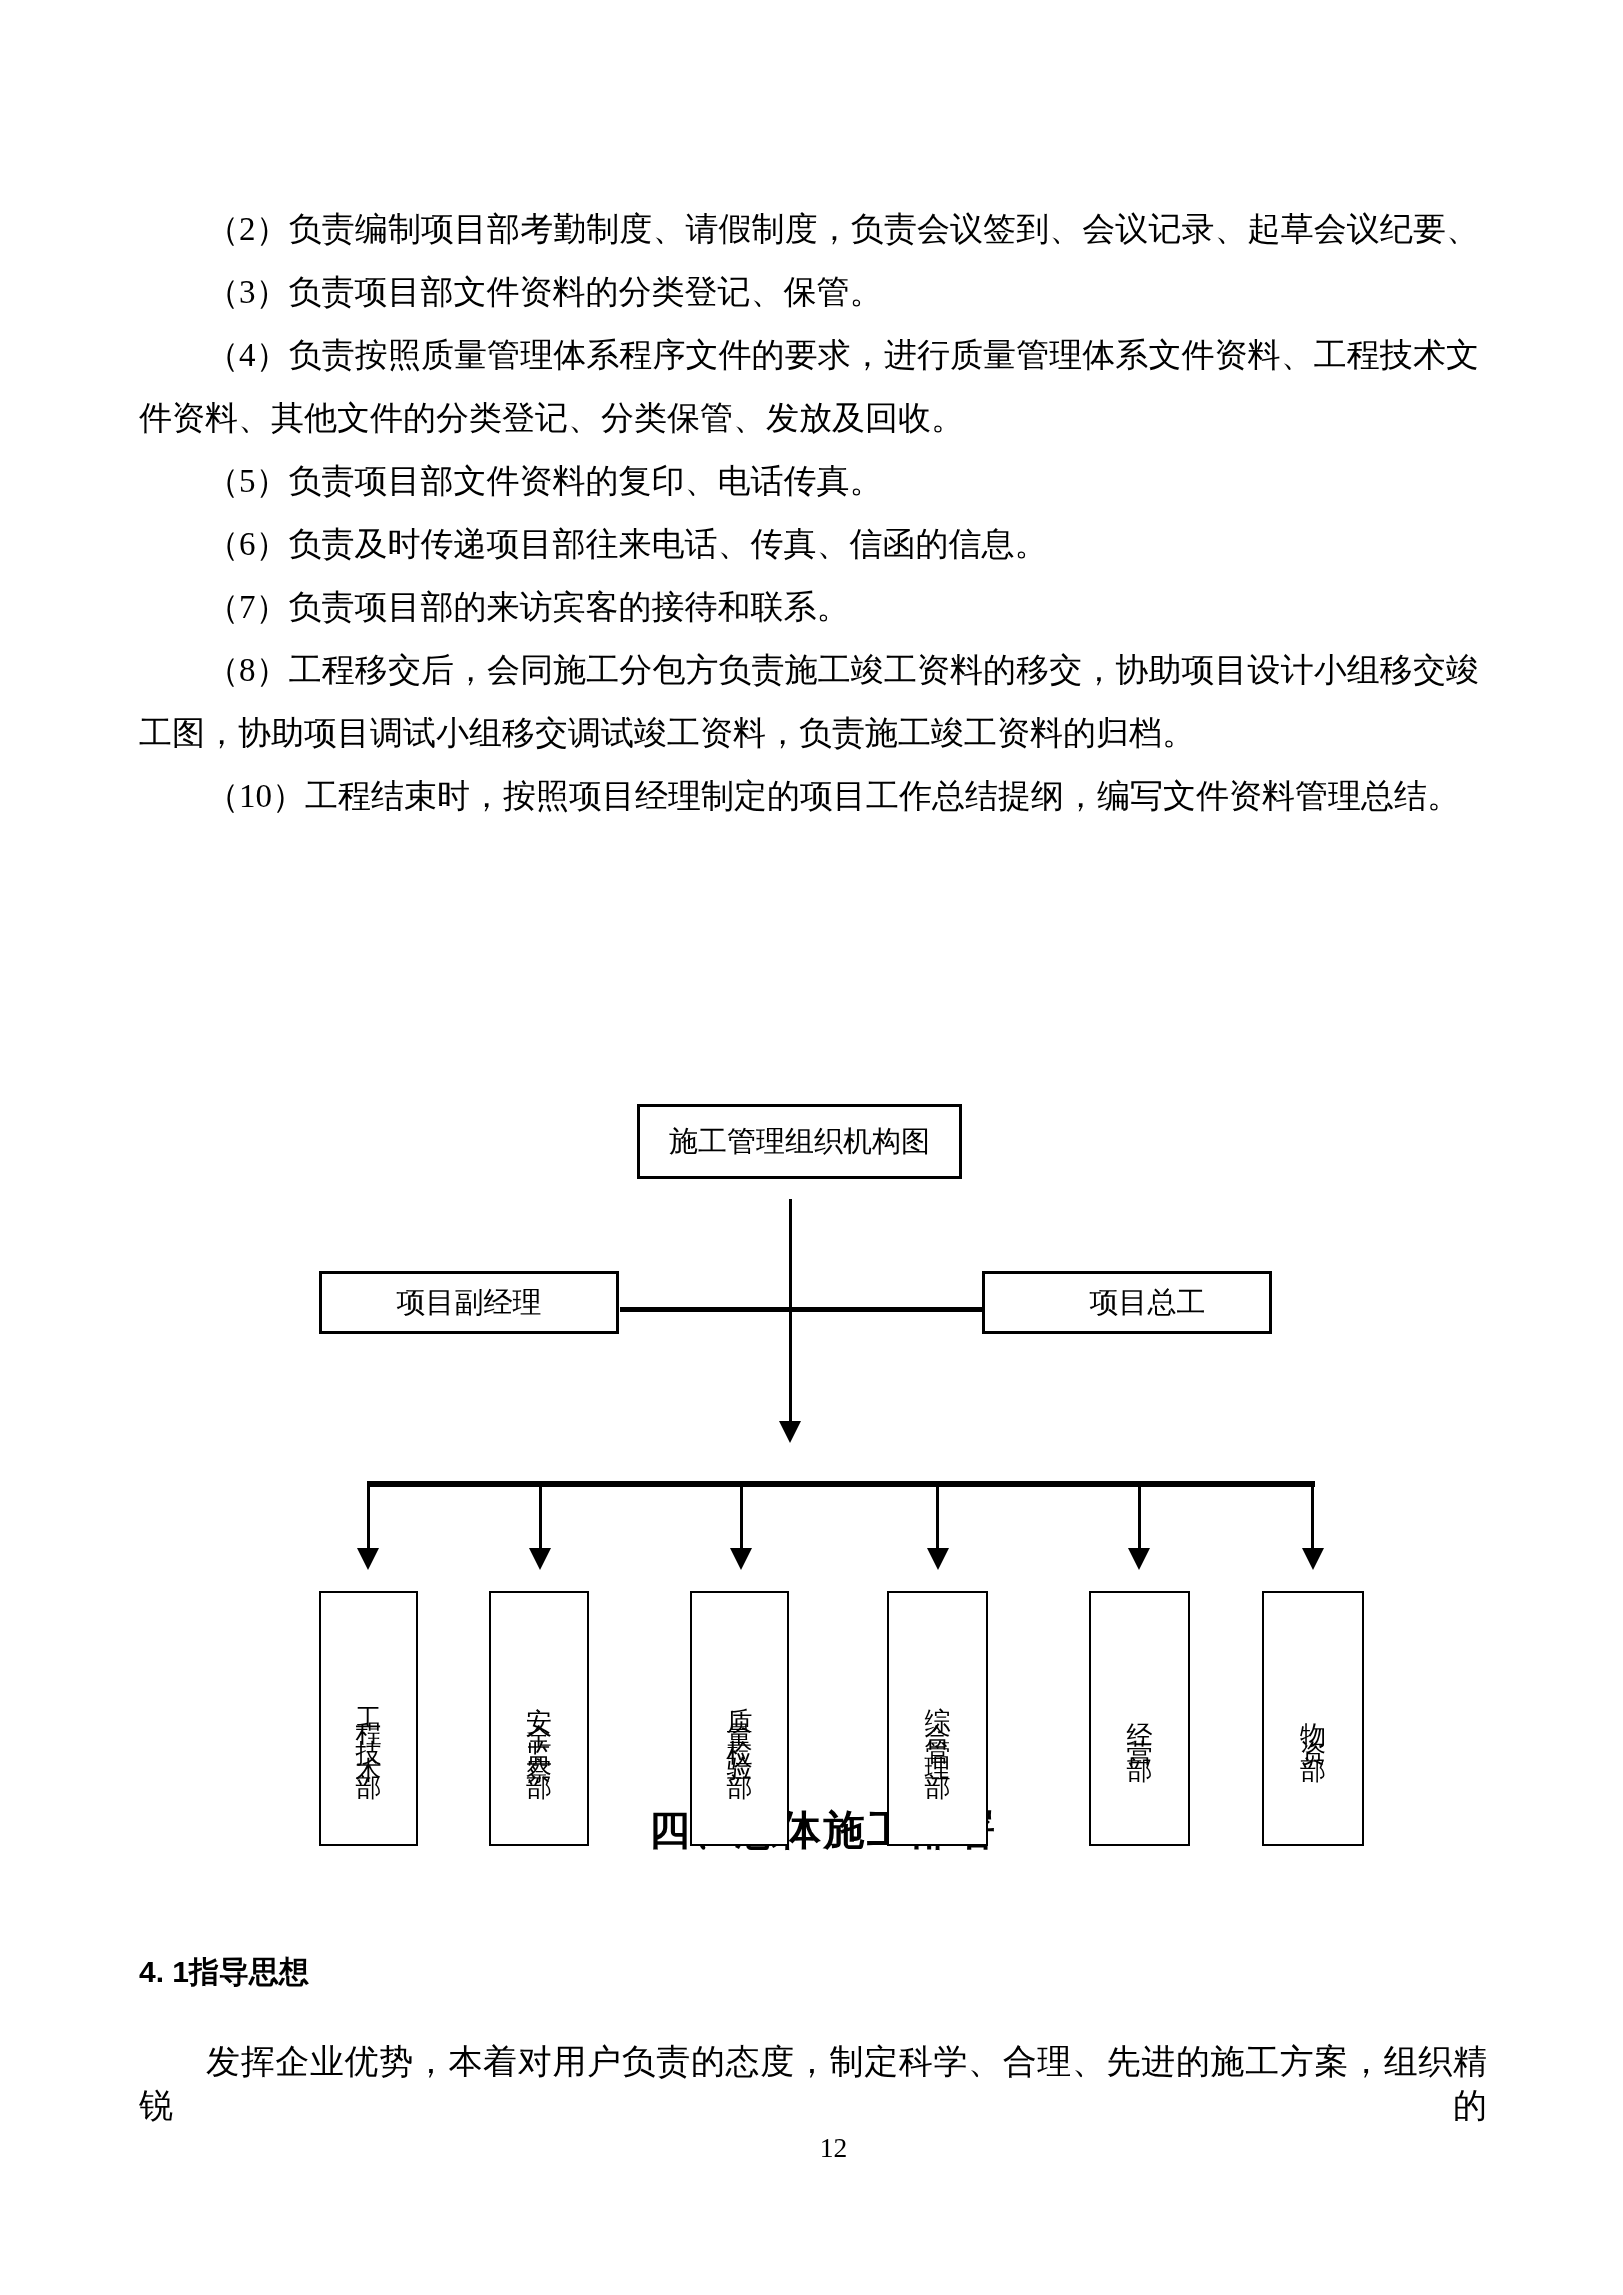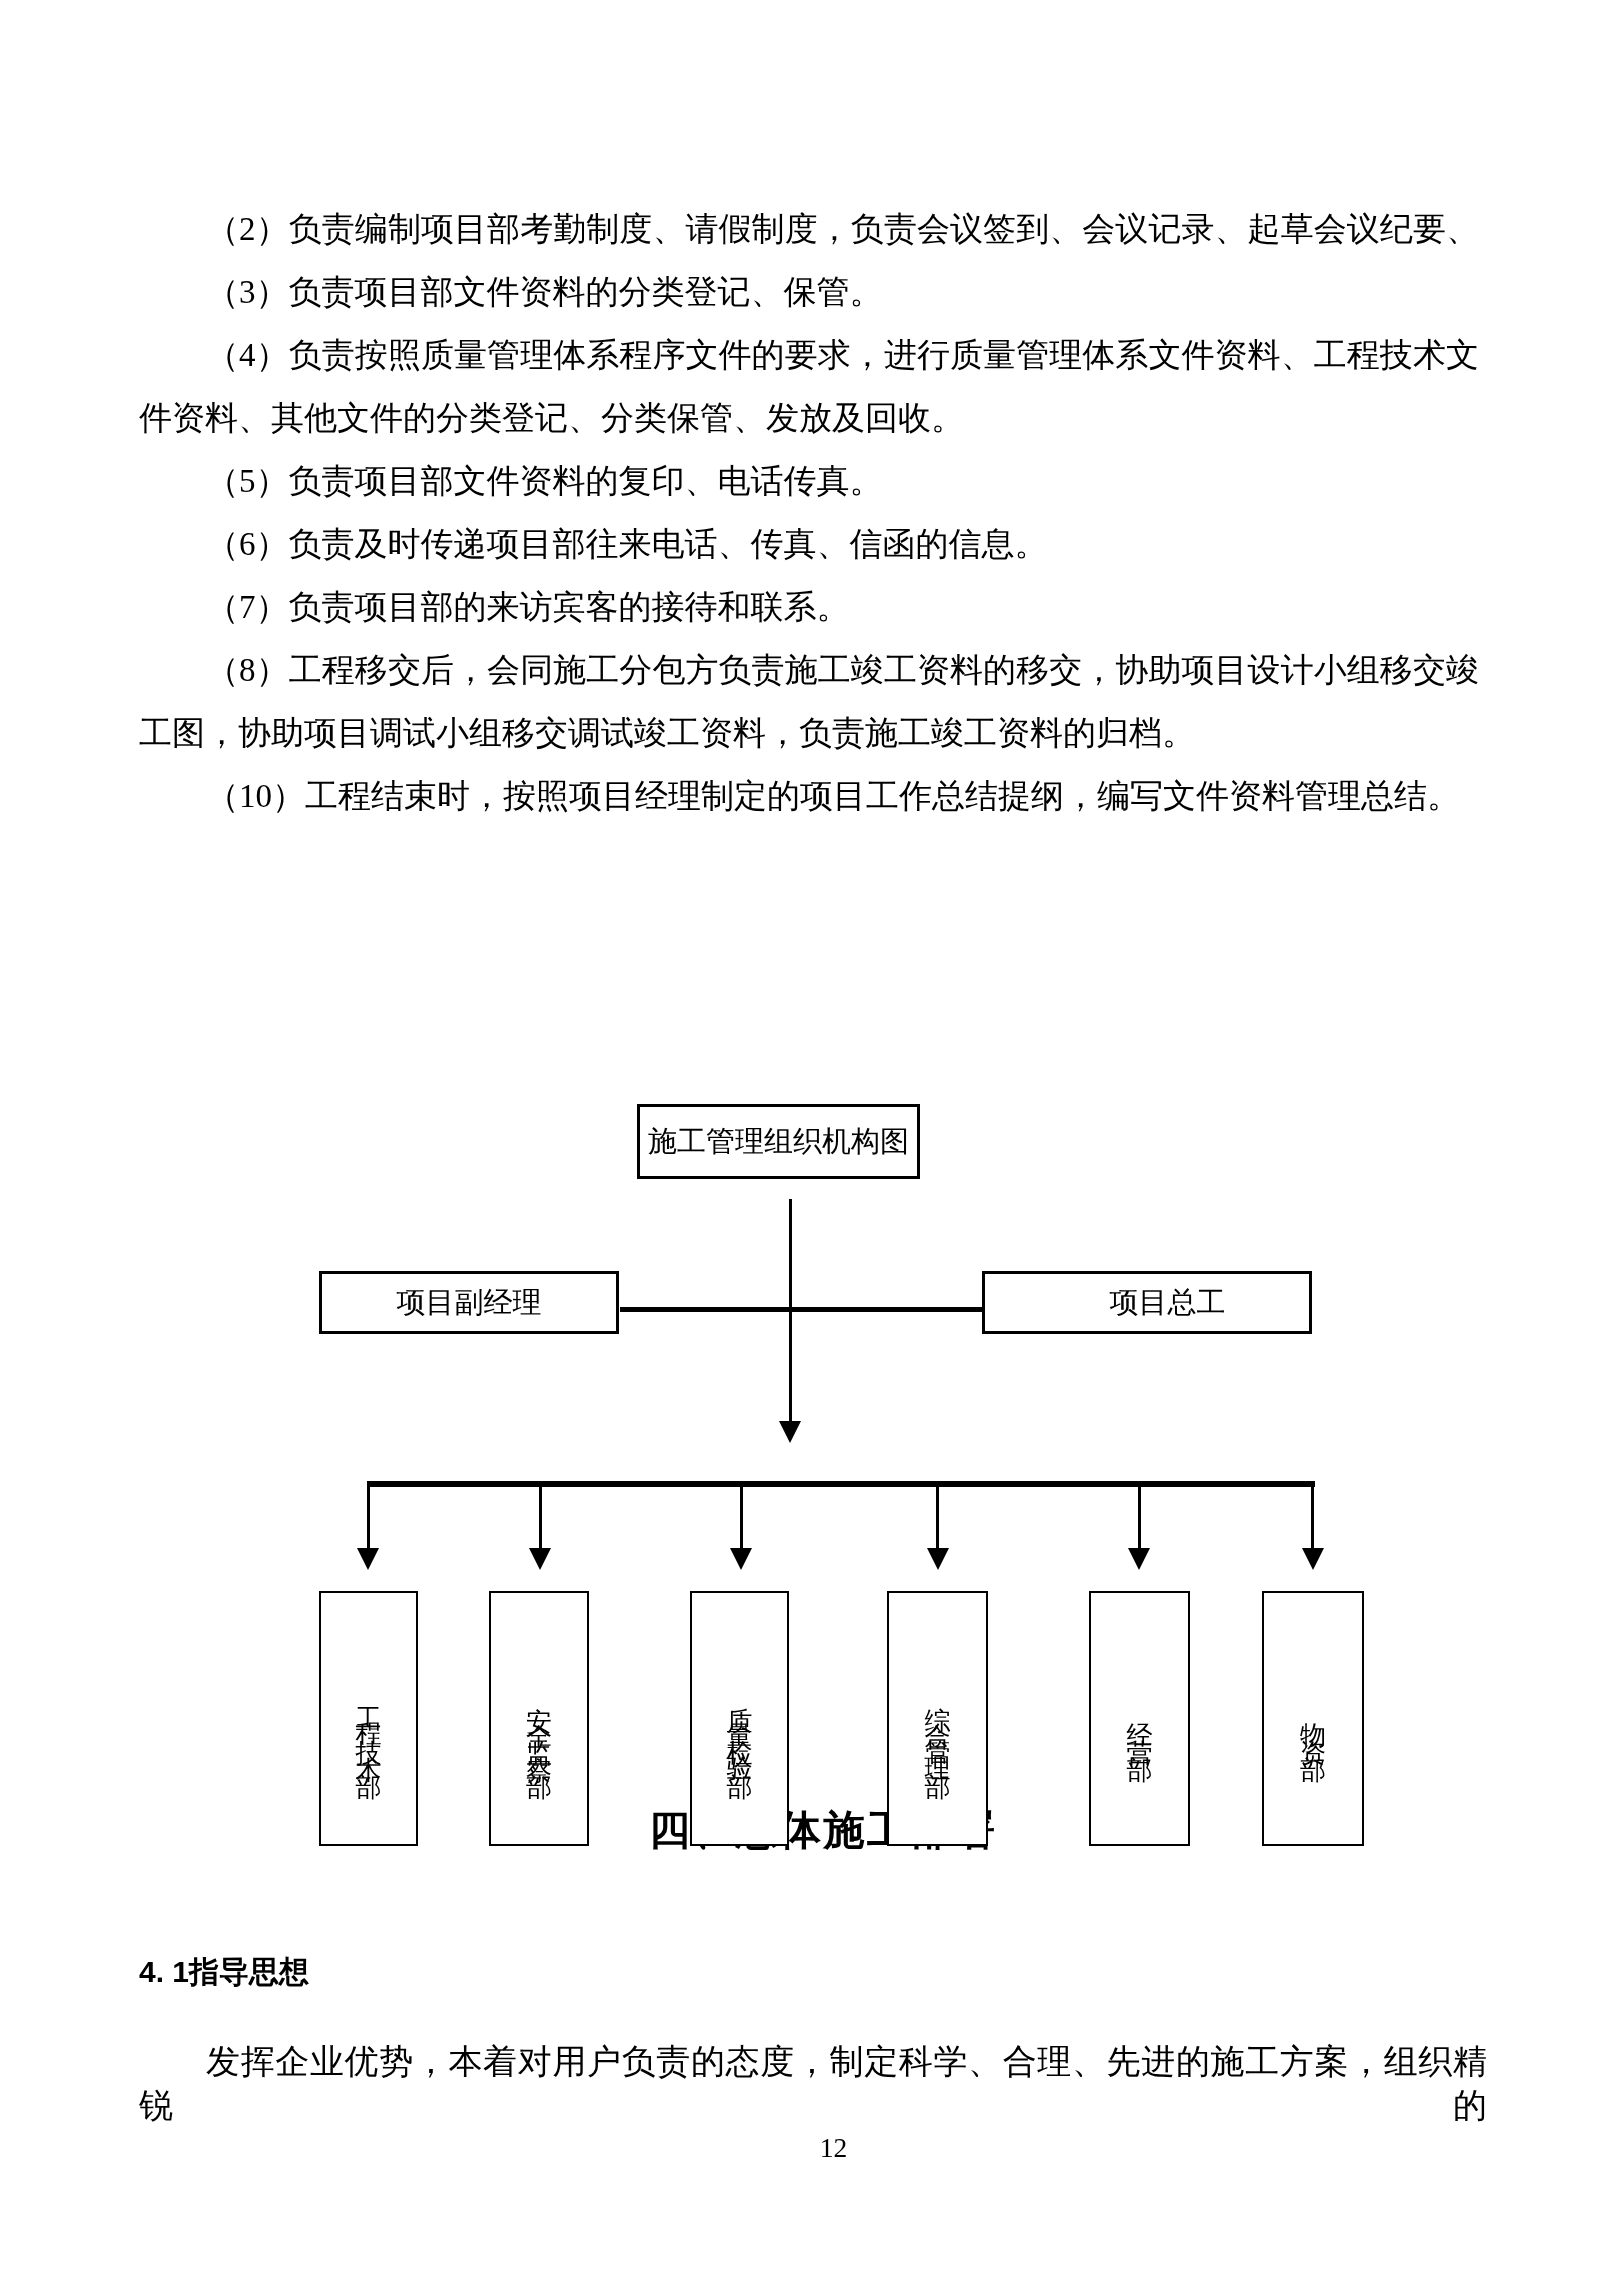--- a/index.html
+++ b/index.html
@@ -104,34 +104,34 @@
     <div class="bl ind">（7）负责项目部的来访宾客的接待和联系。</div>
     <div class="bl ind jl">（8）工程移交后，会同施工分包方负责施工竣工资料的移交，协助项目设计小组移交竣</div>
     <div class="bl">工图，协助项目调试小组移交调试竣工资料，负责施工竣工资料的归档。</div>
     <div class="bl ind">（10）工程结束时，按照项目经理制定的项目工作总结提纲，编写文件资料管理总结。</div>
   </div>
 
   <div id="section-heading">四、总体施工部署</div>
 
   <div>
 
-    <div class="obox" style="left:637px;top:1104px;width:283px;height:75px;">
+    <div class="obox" style="left:637px;top:1104px;width:325px;height:75px;">
       <span>施工管理组织机构图</span>
     </div>
 
     <div class="cline" style="left:789px;top:1199px;width:2.6px;height:224px;"></div>
 
     <div class="arrowhead" style="left:779px;top:1421px;"></div>
 
     <div class="cline" style="left:620px;top:1307px;width:372px;height:5.2px;"></div>
 
     <div class="obox" style="left:319px;top:1271px;width:300px;height:63px;">
       <span>项目副经理</span>
     </div>
-    <div class="obox" style="left:982px;top:1271px;width:330px;height:63px;padding-left:41px;">
+    <div class="obox" style="left:982px;top:1271px;width:290px;height:63px;padding-left:41px;">
       <span>项目总工</span>
     </div>
 
     <div class="cline" style="left:367px;top:1481px;width:948px;height:5.9px;"></div>
 
     <div class="cline" style="left:367px;top:1487px;width:2.6px;height:62px;"></div>
     <div class="cline" style="left:539px;top:1487px;width:2.6px;height:62px;"></div>
     <div class="cline" style="left:740px;top:1487px;width:2.6px;height:62px;"></div>
     <div class="cline" style="left:936px;top:1487px;width:2.6px;height:62px;"></div>
     <div class="cline" style="left:1138px;top:1487px;width:2.6px;height:62px;"></div>

